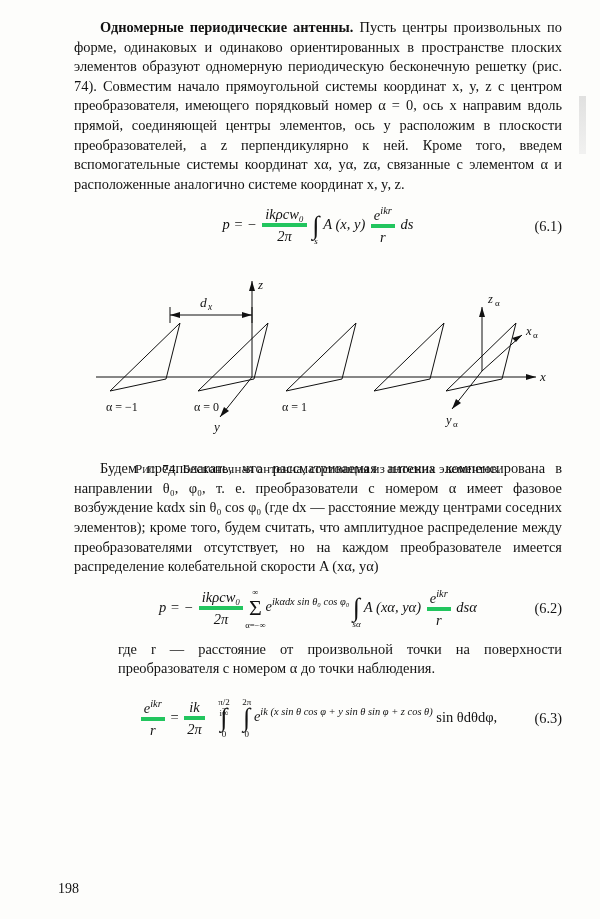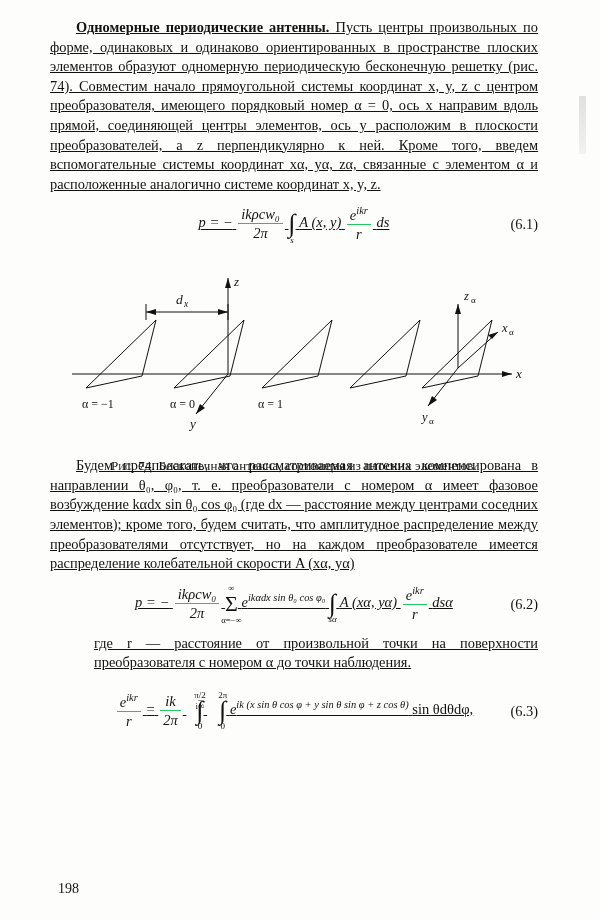--- a/index.html
+++ b/index.html
@@ -17,24 +17,23 @@
   }
   .page {
     position: absolute;
     left: 0; top: 0;
     width: 600px;
     height: 919px;
     background: #fdfdfb;
   }
   .content {
     position: absolute;
-    left: 50px;
+    left: 74px;
     top: 18px;
     width: 488px;
-    text-decoration: underline;
   }
   p.para {
     margin: 0 0 0 0;
     font-size: 14.4px;
     line-height: 19.6px;
     text-align: justify;
     text-indent: 26px;
     hyphens: none;
   }
   p.para.cont { text-indent: 0; margin-left: 44px; }
@@ -61,21 +60,21 @@
   }
   .frac {
     display: inline-block;
     vertical-align: middle;
     text-align: center;
     margin: 0 2px;
   }
   .frac .num {
     display: block;
     padding: 0 3px;
-    border-bottom: 1px solid #22c55e;
+    border-bottom: 4px solid #22c55e;
     line-height: 1.25;
   }
   .frac .den {
     display: block;
     padding: 0 3px;
     line-height: 1.3;
   }
   .sup { font-size: 0.72em; vertical-align: super; }
   .intsym {
     font-size: 26px;

